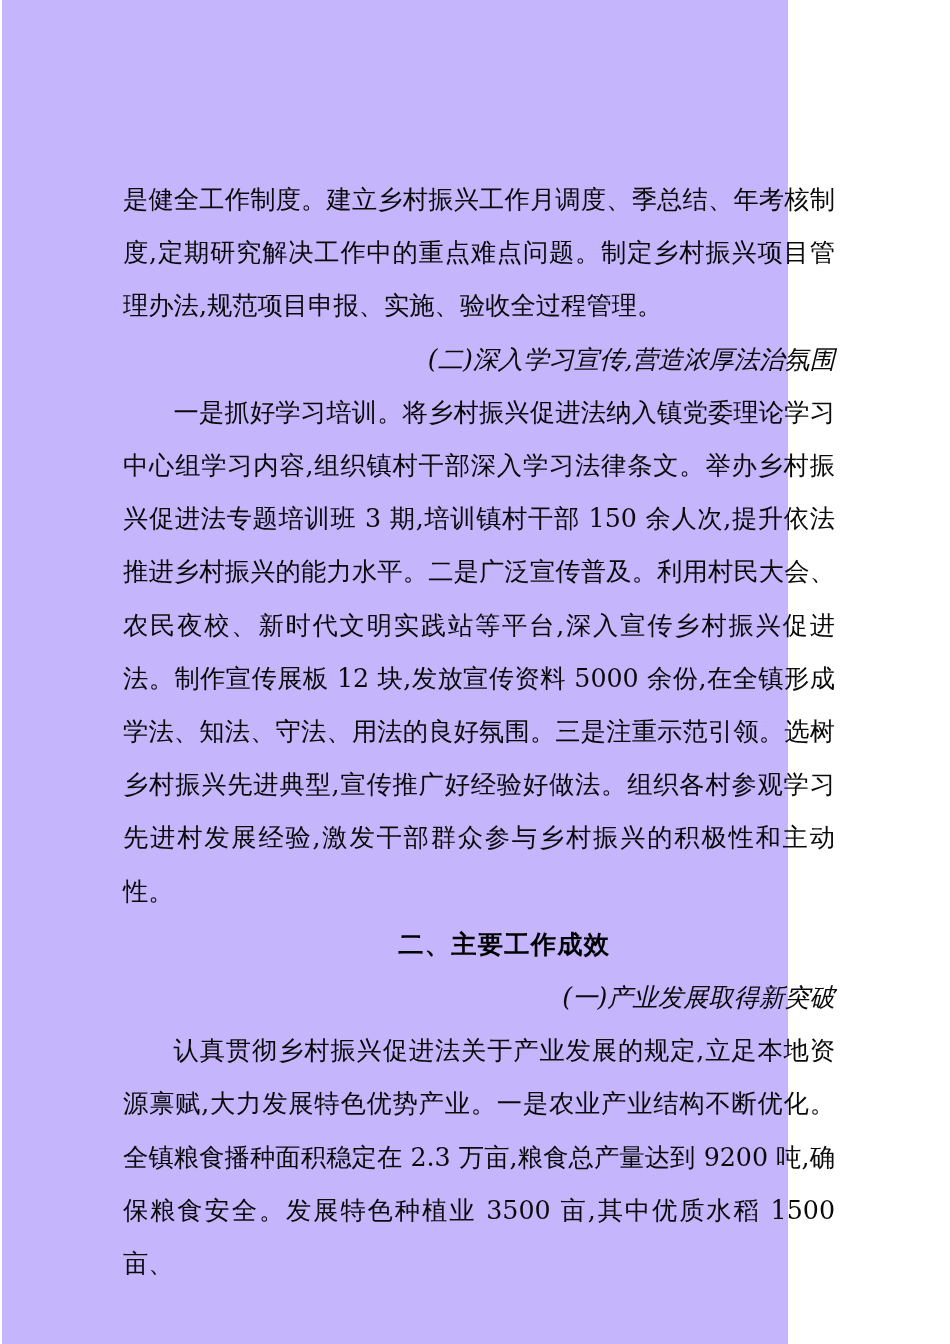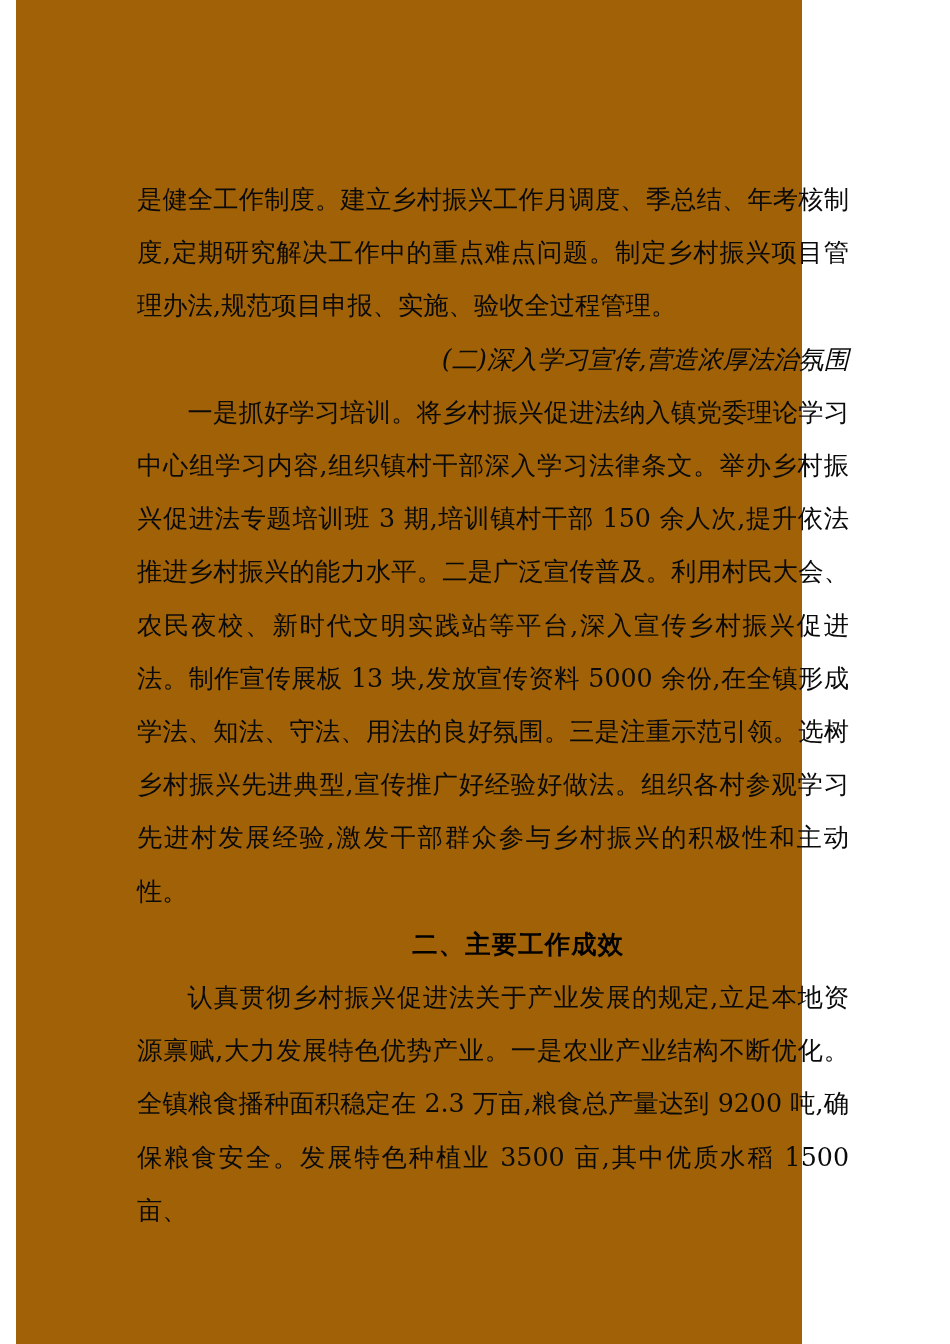--- a/index.html
+++ b/index.html
@@ -12,25 +12,25 @@
     height: 1344px;
     position: relative;
     overflow: hidden;
     font-family: "DejaVu Serif", "Liberation Serif", serif;
     color: #000000;
     -webkit-font-smoothing: antialiased;
   }
 
   .page {
     position: absolute;
-    left: 16px;
+    left: 2px;
     top: 0;
     width: 786px;
     height: 1344px;
-    background: #a16207;
+    background: #c4b5fd;
   }
 
   .textblock {
     position: absolute;
     left: 121px;
     top: 173px;
     width: 712px;
   }
 
   
@@ -84,21 +84,22 @@
 </head>
 <body>
 
 <div class="page">
   <div class="textblock">
 
     <p class="body-para blk">是健全工作制度。建立乡村振兴工作月调度、季总结、年考核制度,定期研究解决工作中的重点难点问题。制定乡村振兴项目管理办法,规范项目申报、实施、验收全过程管理。</p>
 
     <p class="sub-heading blk">(二)深入学习宣传,营造浓厚法治氛围</p>
 
-    <p class="body-para indent blk">一是抓好学习培训。将乡村振兴促进法纳入镇党委理论学习中心组学习内容,组织镇村干部深入学习法律条文。举办乡村振兴促进法专题培训班 3 期,培训镇村干部 150 余人次,提升依法推进乡村振兴的能力水平。二是广泛宣传普及。利用村民大会、农民夜校、新时代文明实践站等平台,深入宣传乡村振兴促进法。制作宣传展板 13 块,发放宣传资料 5000 余份,在全镇形成学法、知法、守法、用法的良好氛围。三是注重示范引领。选树乡村振兴先进典型,宣传推广好经验好做法。组织各村参观学习先进村发展经验,激发干部群众参与乡村振兴的积极性和主动性。</p>
+    <p class="body-para indent blk">一是抓好学习培训。将乡村振兴促进法纳入镇党委理论学习中心组学习内容,组织镇村干部深入学习法律条文。举办乡村振兴促进法专题培训班 3 期,培训镇村干部 150 余人次,提升依法推进乡村振兴的能力水平。二是广泛宣传普及。利用村民大会、农民夜校、新时代文明实践站等平台,深入宣传乡村振兴促进法。制作宣传展板 12 块,发放宣传资料 5000 余份,在全镇形成学法、知法、守法、用法的良好氛围。三是注重示范引领。选树乡村振兴先进典型,宣传推广好经验好做法。组织各村参观学习先进村发展经验,激发干部群众参与乡村振兴的积极性和主动性。</p>
 
     <p class="major-heading blk">二、主要工作成效</p>
 
+    <p class="sub-heading blk">(一)产业发展取得新突破</p>
 
     <p class="body-para indent blk">认真贯彻乡村振兴促进法关于产业发展的规定,立足本地资源禀赋,大力发展特色优势产业。一是农业产业结构不断优化。全镇粮食播种面积稳定在 2.3 万亩,粮食总产量达到 9200 吨,确保粮食安全。发展特色种植业 3500 亩,其中优质水稻 1500 亩、</p>
 
   </div>
 </div>
 
 </body></html>

